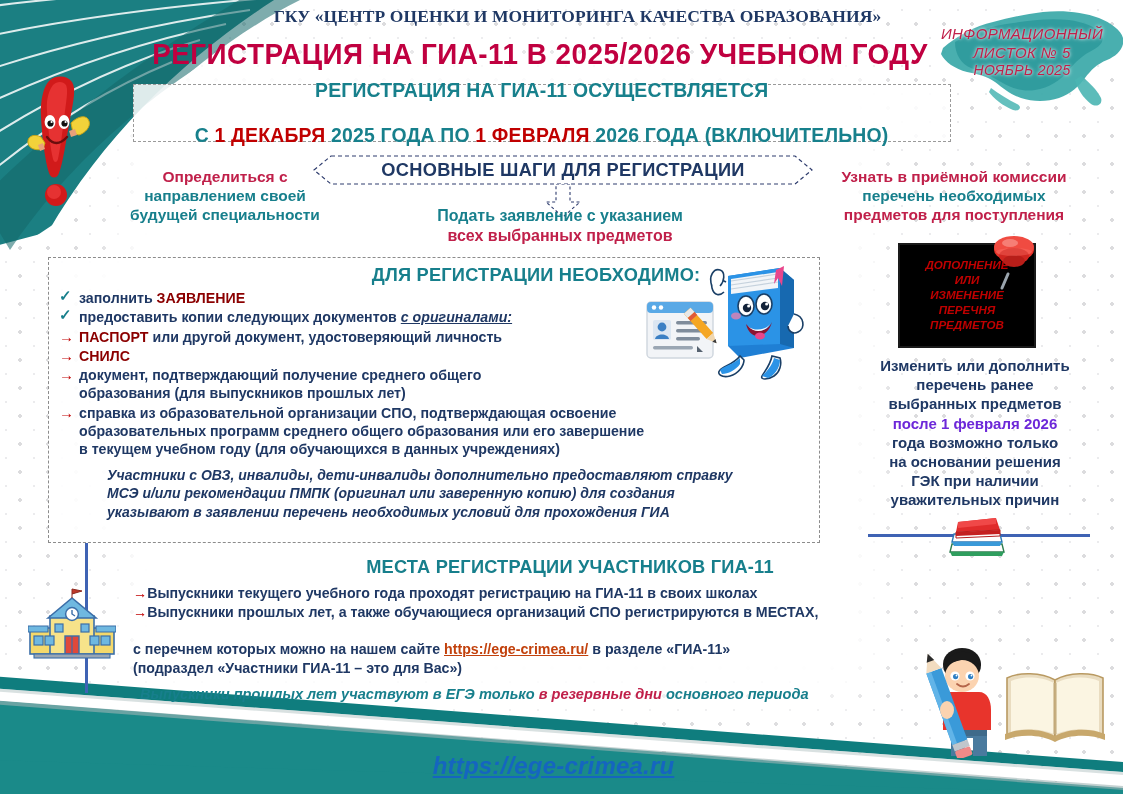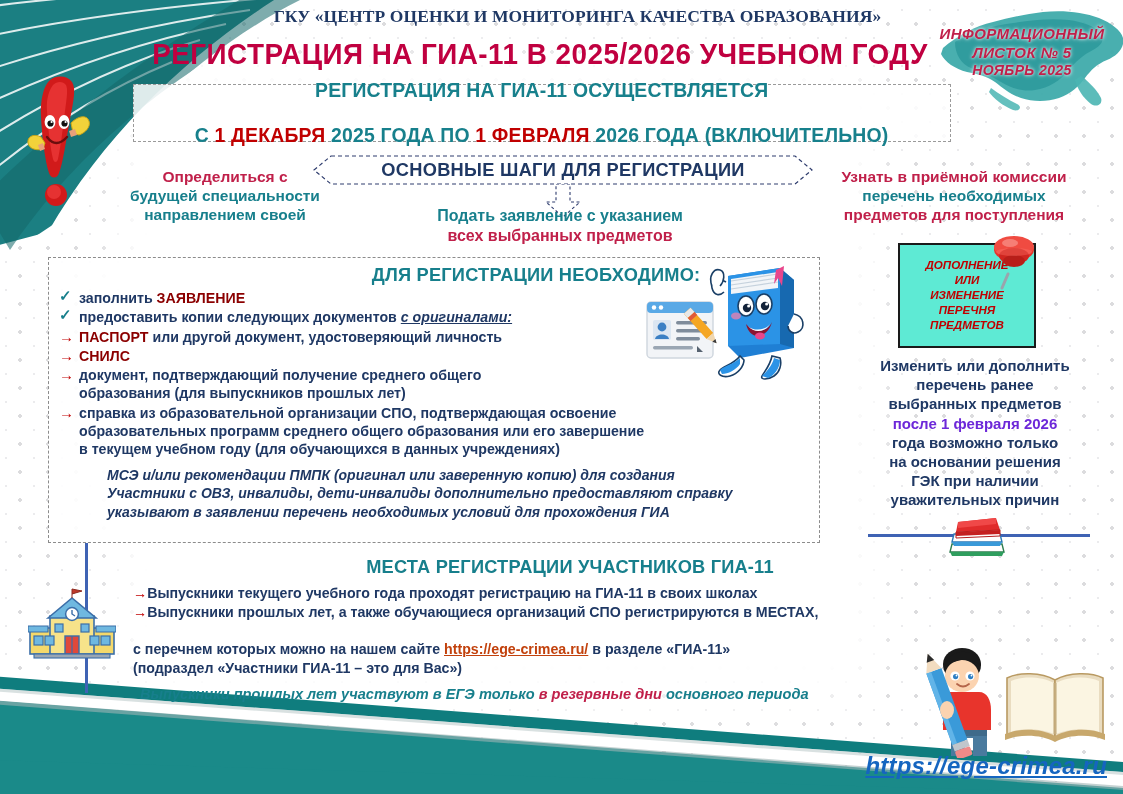--- a/index.html
+++ b/index.html
@@ -53,21 +53,21 @@
     z-index:6; white-space:nowrap;
     transform:scaleX(.96); transform-origin:center;
   }
 
   
   .crimea-wrap{ position:absolute; right:-4px; top:-4px; width:196px; height:118px; z-index:5;}
   .crimea-label{
     position:absolute; right:8px; top:24px; width:186px; z-index:7;
     text-align:center; color:#c0204a;
     font-family:"Liberation Sans", sans-serif;
-    font-weight:bold; font-style:italic; font-size:15px; line-height:1.28;
+    font-weight:normal; font-style:italic; font-size:15px; line-height:1.28;
     letter-spacing:.4px;
     text-shadow:0 0 3px rgba(255,255,255,.85), 0 0 5px rgba(255,255,255,.6);
   }
   .crimea-label .l2{ font-size:15px; }
   .crimea-label .l3{ font-size:14px; }
 
   
   .date-box{
     position:absolute; left:133px; top:84px; width:818px; height:58px;
     border:1.4px dashed #9a9a9a; background:rgba(255,255,255,.86);
@@ -132,21 +132,21 @@
   .kw-underline{ text-decoration:underline; font-style:italic; color:#1f3864;}
   .note-italic{
     position:absolute; left:58px; top:208px; width:690px;
     color:#1f3864; font-size:14px; font-weight:bold; font-style:italic;
     line-height:1.32;
   }
 
   
   .pin-box{
     position:absolute; left:898px; top:243px; width:138px; height:105px;
-    border:2.2px solid #1a1a1a; background:#5eead4; z-index:5;
+    border:2.2px solid #1a1a1a; background:#000000; z-index:5;
   }
   .pin-box .txt{
     position:absolute; inset:0; display:flex; flex-direction:column;
     align-items:center; justify-content:center;
     font-size:11.6px; font-weight:bold; font-style:italic; color:#c00000;
     line-height:1.28; text-align:center;
   }
   .pin-icon{ position:absolute; left:988px; top:230px; width:56px; height:60px; z-index:7; }
 
   .right-note{
@@ -182,21 +182,21 @@
   .bottom-final .bf-red{ color:#c0204a; }
 
   
   .v-connector{
     position:absolute; left:85px; top:543px; width:3px; height:150px;
     background:#3f63b4; z-index:4;
   }
 
   
   .footer-link{
-    position:absolute; left:0; top:752px; width:1107px; text-align:right;
+    position:absolute; left:0; top:752px; width:1107px; text-align:center;
     z-index:8;
   }
   .footer-link a{
     color:#1565c0; font-size:24px; font-weight:bold; font-style:italic;
     text-decoration:underline; letter-spacing:.2px;
     font-family:"Liberation Sans", sans-serif;
   }
 
   
   .excl-icon{ position:absolute; left:25px; top:75px; width:70px; height:140px; z-index:6;}
@@ -280,22 +280,22 @@
 </div>
 
 <div class="arrow-down">
   <svg viewBox="0 0 46 34" width="46" height="34">
     <path d="M16,0 L30,0 L30,18 L40,18 L23,33 L6,18 L16,18 Z" fill="rgba(255,255,255,.9)" stroke="#2f3d6e" stroke-width="1.1" stroke-dasharray="3,2.5"></path>
   </svg>
 </div>
 
 <div class="callout co-left">
   <div class="c-red">Определиться с</div>
+  <div class="c-teal">направлением своей</div>
   <div class="c-teal">будущей специальности</div>
-  <div class="c-teal">направлением своей</div>
 </div>
 <div class="callout co-mid">
   <div class="c-teal">Подать заявление с указанием</div>
   <div class="c-red">всех выбранных предметов</div>
 </div>
 <div class="callout co-right">
   <div class="c-red">Узнать в приёмной комиссии</div>
   <div class="c-teal">перечень необходимых</div>
   <div class="c-red">предметов для поступления</div>
 </div>
@@ -349,22 +349,22 @@
     </div>
     <div class="li">
       <span class="mk mk-arrow">→</span>
       <span>справка из образовательной организации СПО, подтверждающая освоение</span><br>
       <span>образовательных программ среднего общего образования или его завершение</span><br>
       <span>в текущем учебном году (для обучающихся в данных учреждениях)</span>
     </div>
   </div>
 
   <div class="note-italic">
+    <div>Участники с ОВЗ, инвалиды, дети-инвалиды дополнительно предоставляют справку</div>
     <div>МСЭ и/или рекомендации ПМПК (оригинал или заверенную копию) для создания</div>
-    <div>Участники с ОВЗ, инвалиды, дети-инвалиды дополнительно предоставляют справку</div>
     <div>указывают в заявлении перечень необходимых условий для прохождения ГИА</div>
   </div>
 </div>
 
 <div class="card-icon">
   <svg viewBox="0 0 76 62" width="76" height="62">
     <rect x="2" y="2" width="66" height="56" rx="4" fill="#f2f4f7" stroke="#cfd6de" stroke-width="1.4"></rect>
     <rect x="2" y="2" width="66" height="11" rx="4" fill="#5aa9e6"></rect>
     <circle cx="9" cy="7.5" r="2.2" fill="#fff"></circle>
       <circle cx="16" cy="7.5" r="2.2" fill="#fff"></circle>

